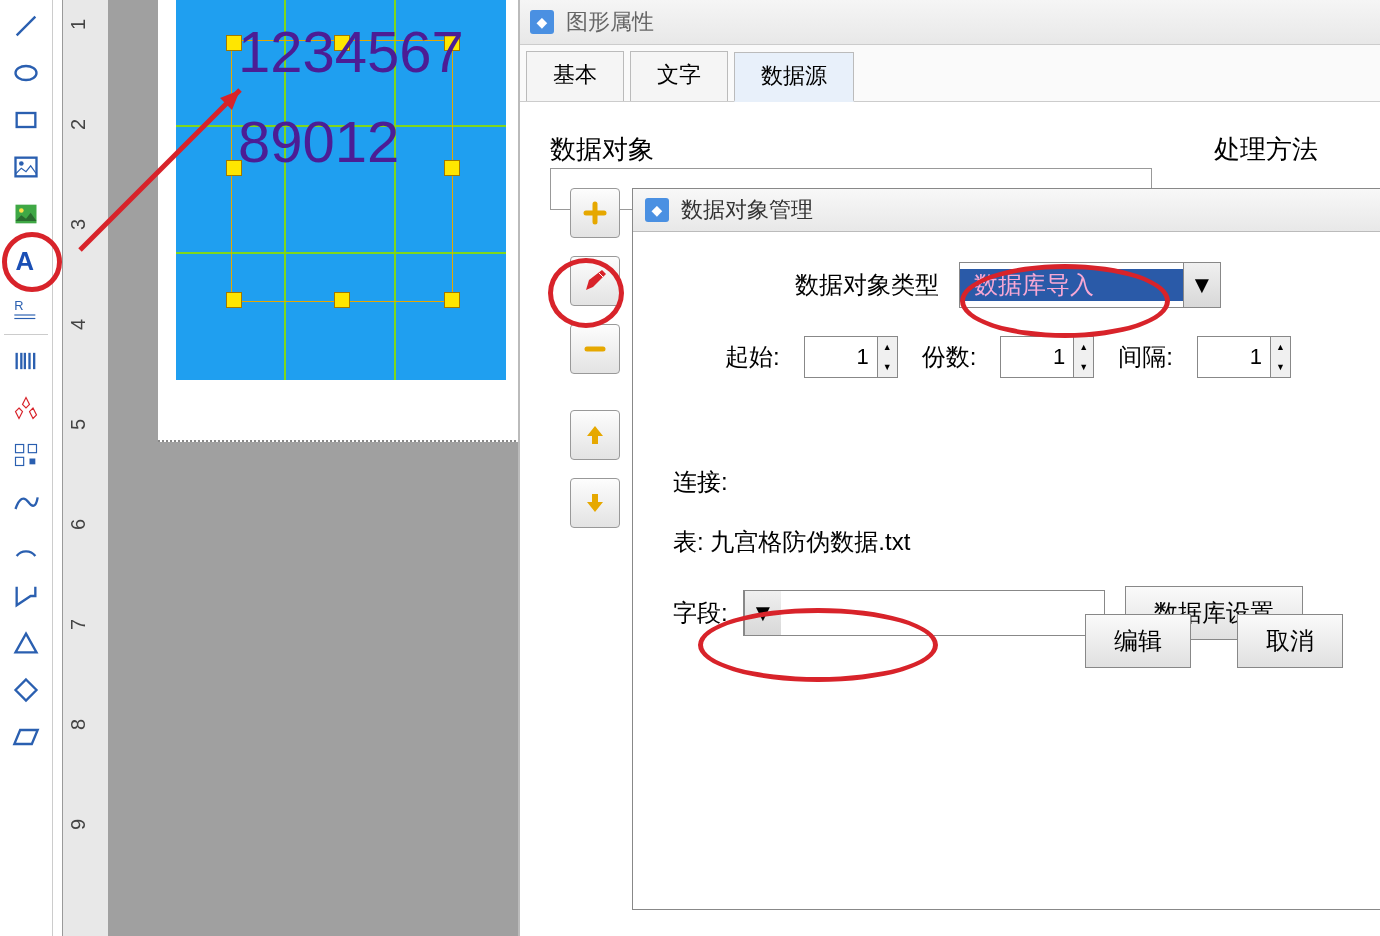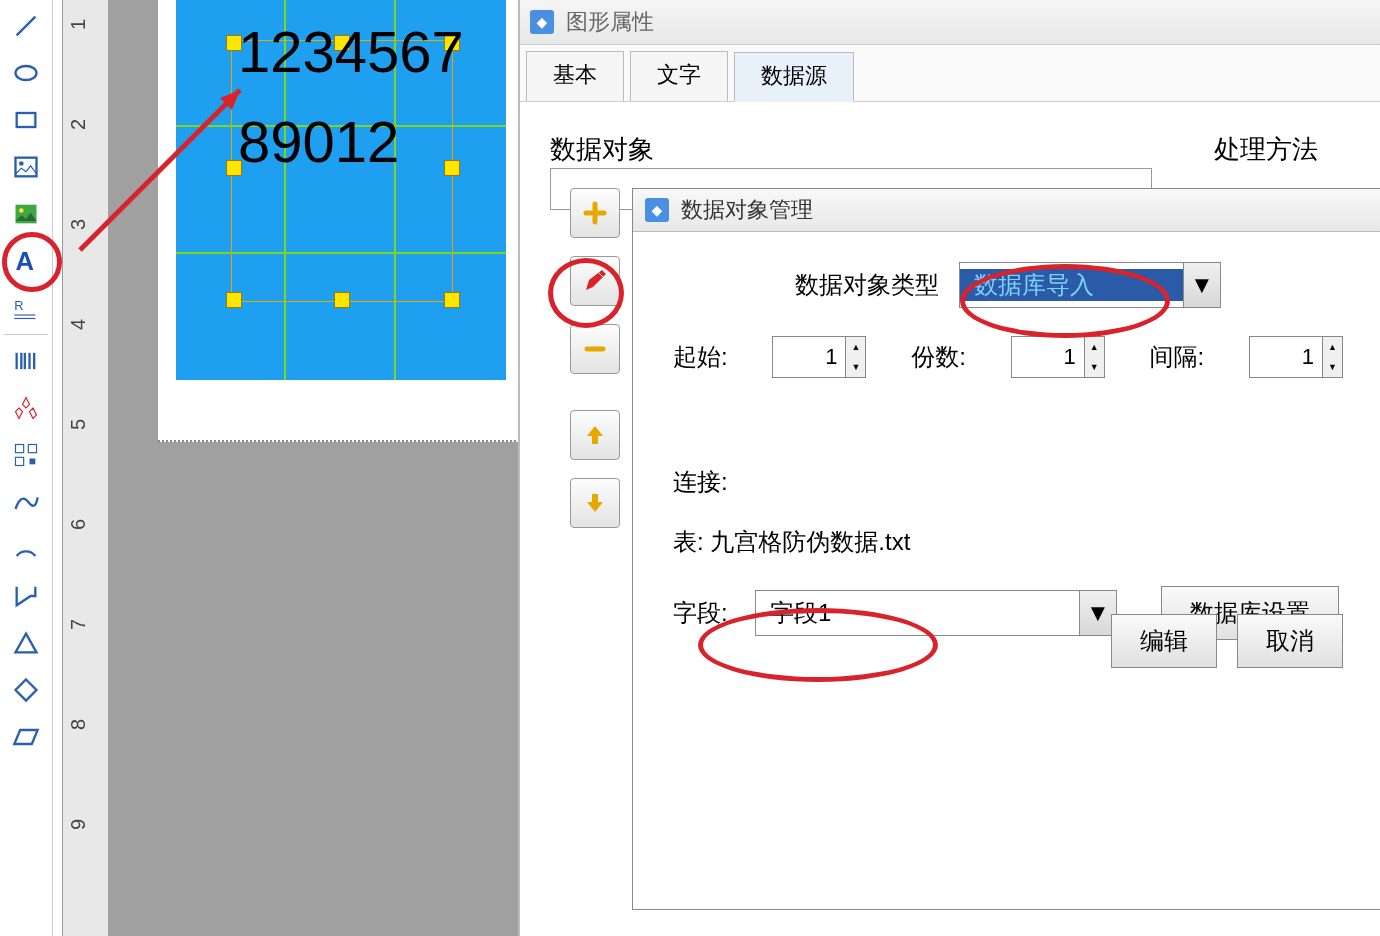--- a/index.html
+++ b/index.html
@@ -8,47 +8,47 @@
 .tool svg{width:28px;height:28px}
 .ruler-v{position:absolute;left:62px;top:0;width:46px;height:936px;background:#e8e8e8;border-left:1px solid #999;border-right:1px solid #999}
 .ruler-v .num{position:absolute;left:4px;font-size:20px;color:#444;transform:rotate(-90deg);transform-origin:left top}
 .canvas-area{position:absolute;left:108px;top:0;width:410px;height:936px;background:#a0a0a0}
 .page{position:absolute;left:50px;top:0;width:370px;height:440px;background:#fff;border-bottom:2px dotted #888}
 .obj{position:absolute;left:18px;top:0;width:330px;height:380px;background:#1f9ff0}
 .obj .grid-v{position:absolute;top:0;bottom:0;width:2px;background:#7fd61c}
 .obj .grid-h{position:absolute;left:0;right:0;height:2px;background:#7fd61c}
 .sbox{position:absolute;border:1px solid #e6a800}
 .handle{position:absolute;width:14px;height:14px;background:#ffe600;border:1px solid #a07800}
-.txt{position:absolute;font-size:58px;color:#000000;font-weight:500;line-height:1.1}
+.txt{position:absolute;font-size:58px;color:#4c1d95;font-weight:500;line-height:1.1}
 .panel{position:absolute;left:518px;top:0;right:0;height:936px;background:#fff;border-left:2px solid #bbb}
 .panel-title{height:44px;background:linear-gradient(#f5f5f5,#e8e8e8);border-bottom:1px solid #ccc;display:flex;align-items:center;padding-left:10px;gap:12px;color:#666;font-size:22px}
 .app-icon{width:24px;height:24px;background:#4a90e2;border-radius:3px;display:flex;align-items:center;justify-content:center;color:#fff;font-size:14px}
 .tabs{height:50px;display:flex;gap:6px;padding-left:6px;padding-top:6px;border-bottom:1px solid #ccc;background:#fafafa}
 .tab{padding:8px 26px;border:1px solid #bbb;border-bottom:none;background:#f5f5f5;font-size:22px;cursor:pointer}
 .tab.active{background:#e8f0fa;border-bottom:2px solid #e8f0fa;position:relative;top:1px}
 .content{padding:30px 30px 0 30px;position:relative}
 .section-label{font-size:26px;margin-bottom:2px}
 .section-box{border:1px solid #999;position:absolute}
 .icon-col{position:absolute;left:50px;top:188px;width:52px}
 .ibtn{width:48px;height:48px;margin-bottom:18px;background:linear-gradient(#fdfdfd,#e3e3e3);border:1px solid #999;border-radius:4px;display:flex;align-items:center;justify-content:center;cursor:pointer}
 .dialog{position:absolute;left:630px;top:188px;width:750px;height:720px;background:#fff;border:1px solid #888}
 .dialog-title{height:42px;background:linear-gradient(#f8f8f8,#e8e8e8);border-bottom:1px solid #bbb;display:flex;align-items:center;padding-left:12px;gap:12px;font-size:22px;color:#333}
 .dialog-body{padding:30px 40px;font-size:24px;position:relative}
-.row{display:flex;align-items:center;margin-bottom:28px;gap:12px}
+.row{display:flex;align-items:center;margin-bottom:28px;}
 .lbl{font-size:24px}
 .combo{border:1px solid #888;background:#fff;display:flex;align-items:center;height:44px}
 .combo-val{padding:0 14px;flex:1}
 .combo-btn{width:36px;height:44px;border-left:1px solid #888;background:linear-gradient(#f0f0f0,#d8d8d8);display:flex;align-items:center;justify-content:center;cursor:pointer}
 .spin{border:1px solid #888;height:40px;display:flex;align-items:center}
 .spin-val{width:64px;text-align:right;padding-right:8px;font-size:22px}
 .spin-btns{width:20px;height:40px;display:flex;flex-direction:column}
 .spin-btns div{flex:1;border-left:1px solid #888;font-size:9px;display:flex;align-items:center;justify-content:center;background:#f0f0f0;cursor:pointer}
 .txtfield{border:1px solid #888;height:46px;padding:0 10px;display:flex;align-items:center;flex:1;font-size:22px}
 .btn{border:1px solid #888;background:linear-gradient(#fafafa,#e0e0e0);padding:10px 28px;font-size:24px;cursor:pointer}
-.dlg-footer{position:absolute;bottom:30px;right:40px;display:flex;gap:20px}
+.dlg-footer{position:absolute;bottom:30px;right:40px;display:flex;gap:46px}
 .ring{position:absolute;border:5px solid #d8232a;border-radius:50%;pointer-events:none}
 .arrow{position:absolute;pointer-events:none}
 </style>
 </head>
 <body>
 
 <div class="toolbar">
   <div class="tool">
       <svg viewBox="0 0 24 24">
         <line x1="4" y1="20" x2="20" y2="4" stroke="#2a5fb0" stroke-width="2"></line>
@@ -238,26 +238,26 @@
 
   <div class="dialog" style="left:112px">
     <div class="dialog-title">
       <div class="app-icon">◆</div>
       <span>数据对象管理</span>
     </div>
     <div class="dialog-body">
       <div class="row" style="justify-content:center;gap:20px">
         <span class="lbl">数据对象类型</span>
         <div class="combo" style="width:260px">
-          <div class="combo-val" style="background:#2a5aa8;color:#7dd3fc">数据库导入</div>
+          <div class="combo-val" style="background:#2a5aa8;color:#f9a8d4">数据库导入</div>
           <div class="combo-btn">▼</div>
         </div>
       </div>
 
-      <div class="row" style="gap:24px;justify-content:space-between">
+      <div class="row" style="gap:24px;justify-content:center">
         <span class="lbl">起始:</span>
         <div class="spin">
             <div class="spin-val">1</div>
             <div class="spin-btns">
               <div>▲</div>
               <div>▼</div>
             </div>
           </div>
         <span class="lbl">份数:</span>
         <div class="spin">
@@ -283,21 +283,20 @@
         <span class="lbl" style="width:70px">连接:</span>
       </div>
 
       <div class="row">
         <span class="lbl">表: 九宫格防伪数据.txt</span>
       </div>
 
       <div class="row">
         <span class="lbl" style="width:70px">字段:</span>
         <div class="combo" style="width:360px">
-          <div class="combo-val">字段1</div>
           <div class="combo-btn">▼</div>
         </div>
         <div style="width:20px"></div>
         <div class="btn">数据库设置</div>
       </div>
 
       <div class="dlg-footer">
         <div class="btn">编辑</div>
         <div class="btn">取消</div>
       </div>

